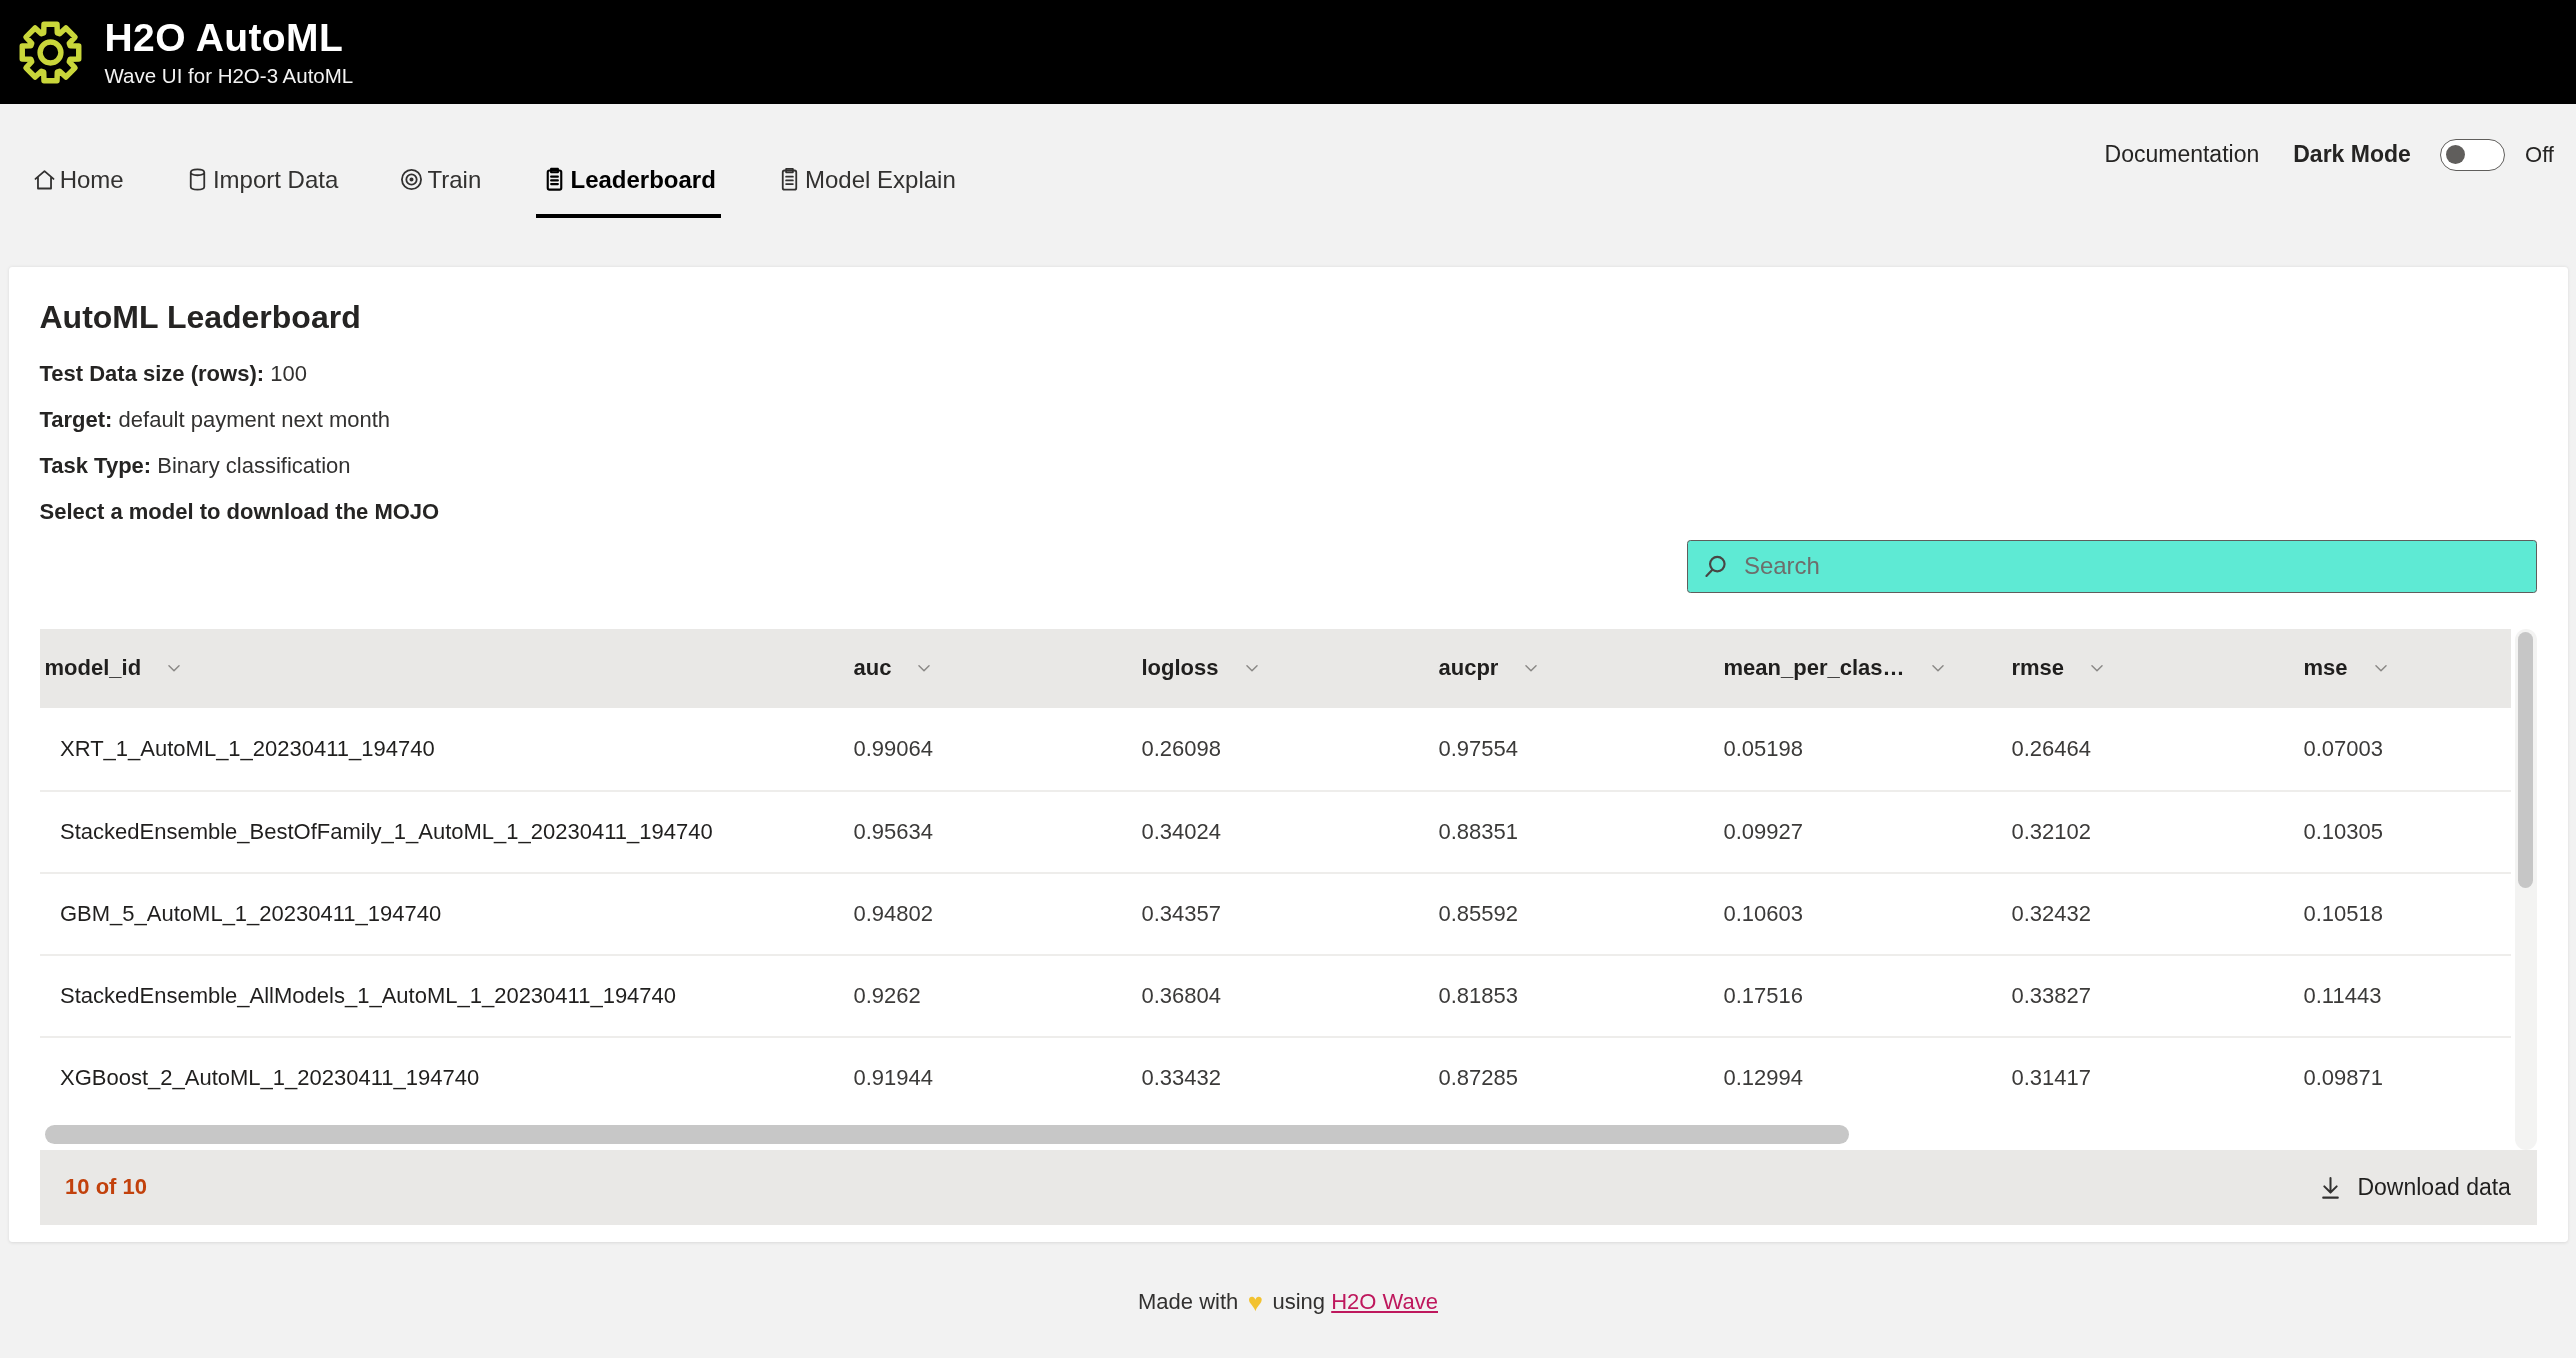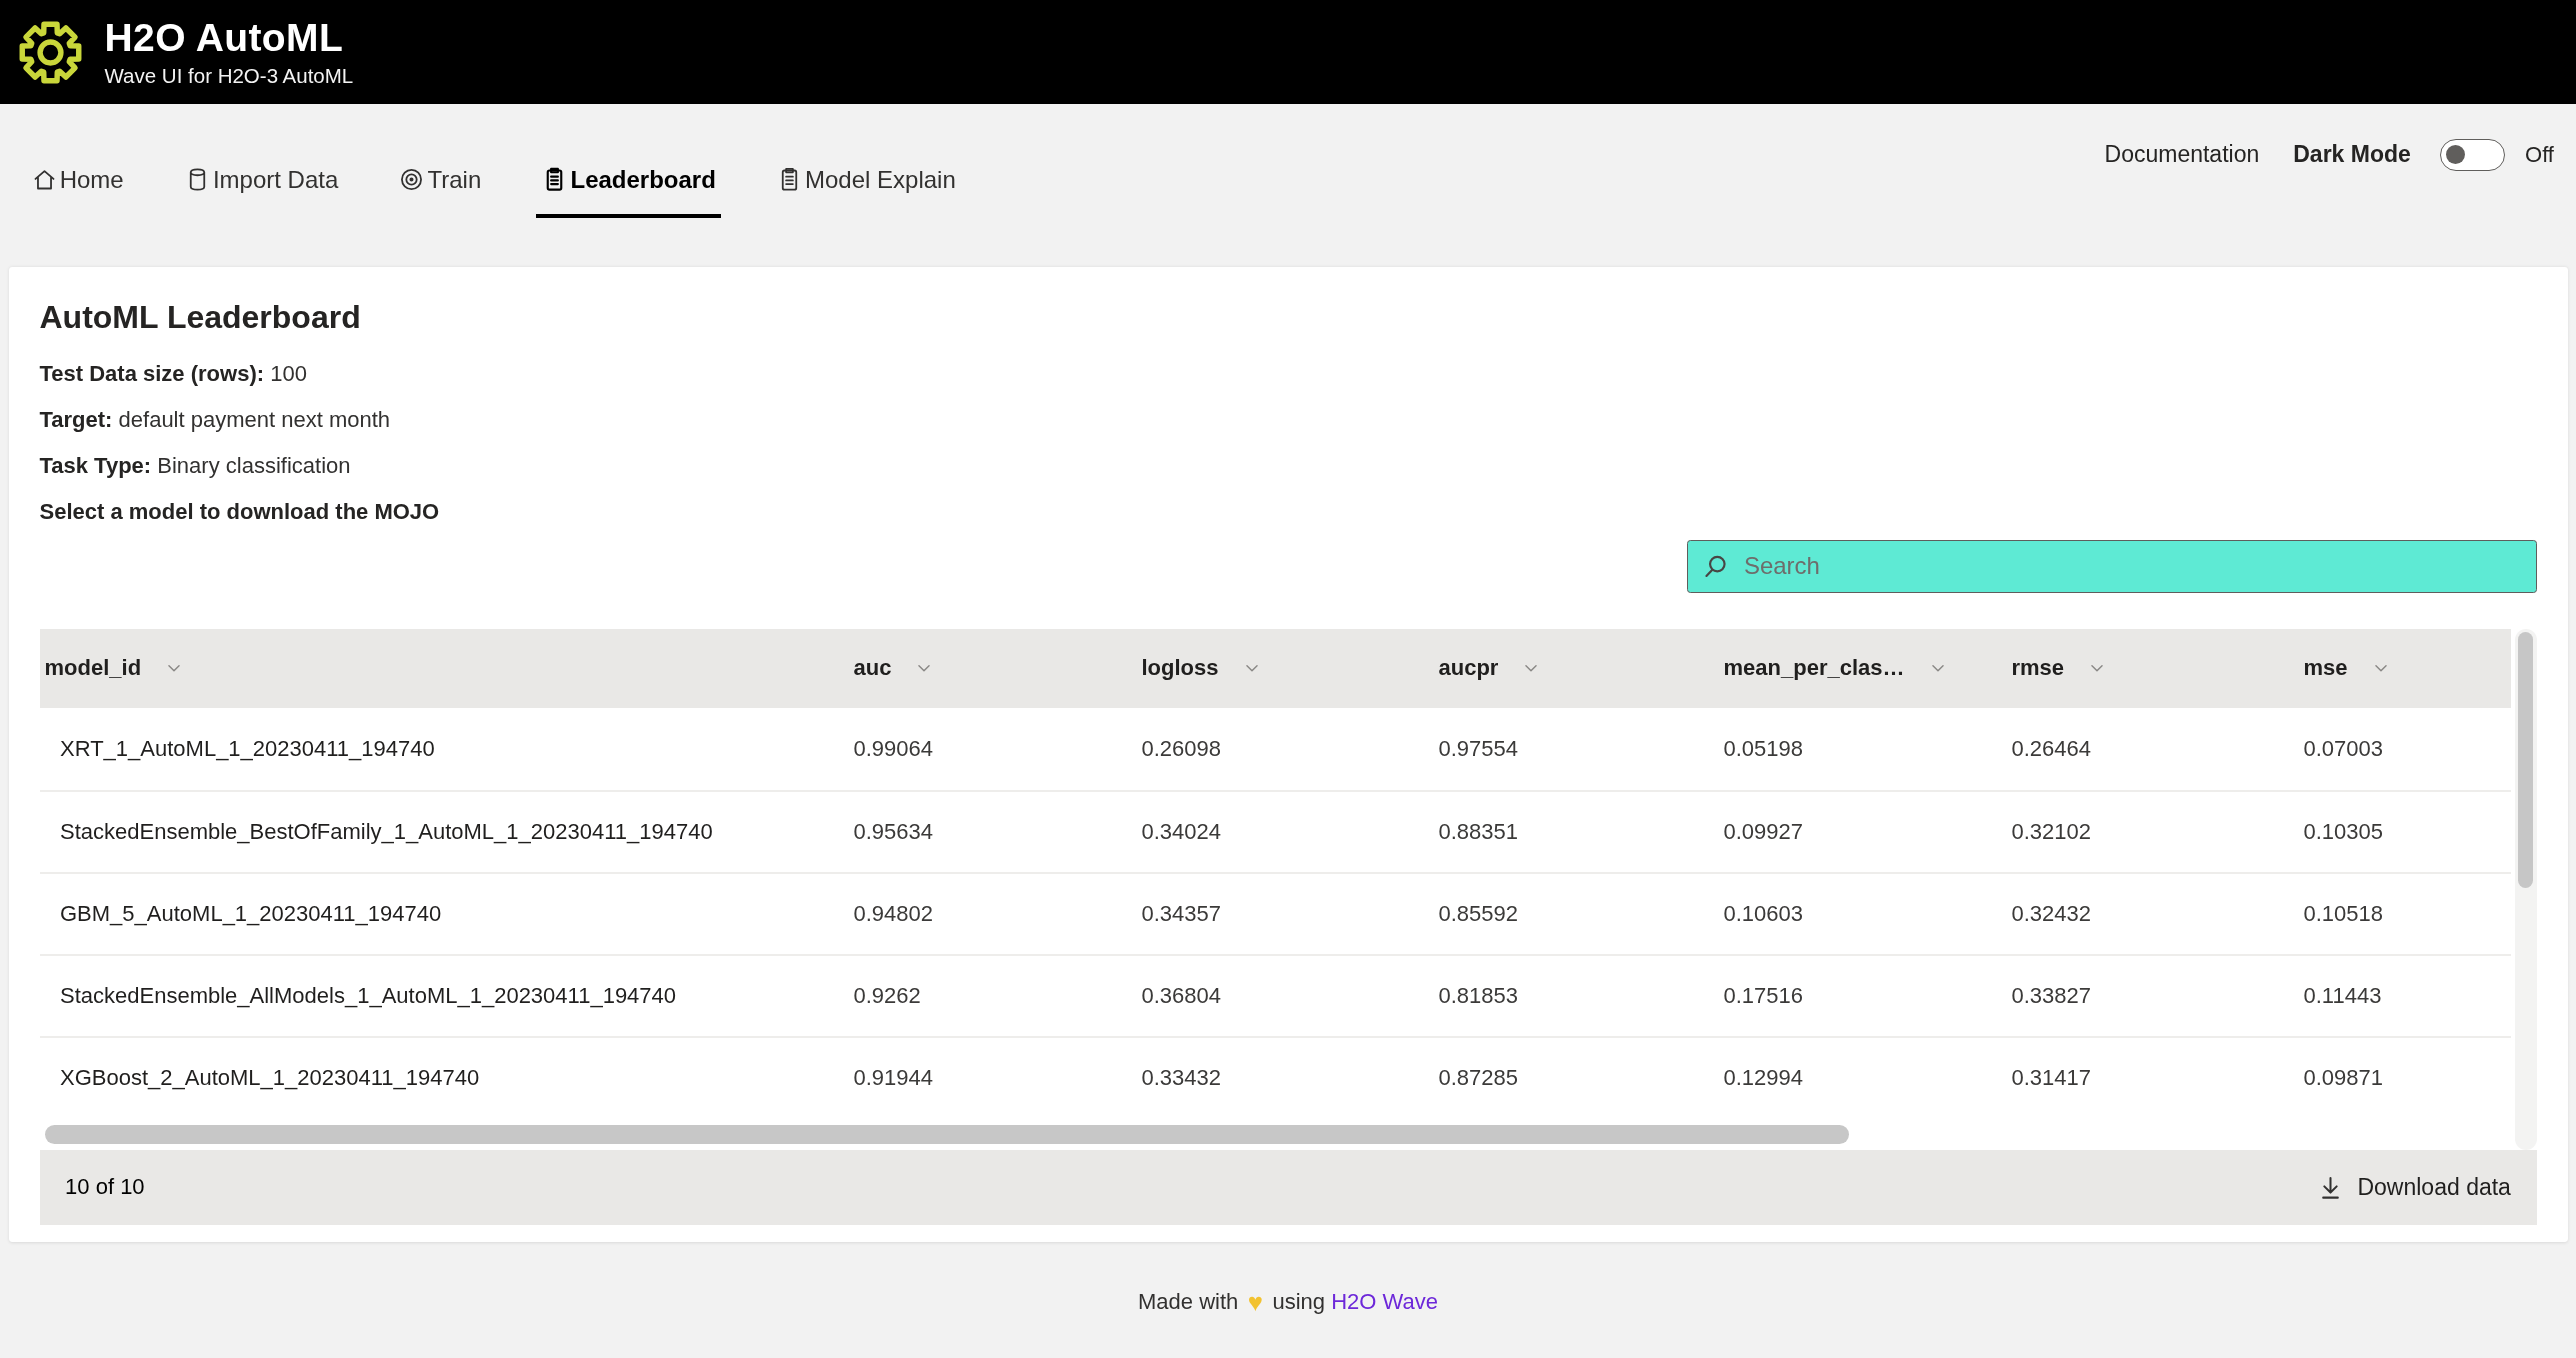--- a/index.html
+++ b/index.html
@@ -51,27 +51,27 @@
   .th svg { width:22px; height:22px; stroke:#8a8886; fill:none; stroke-width:1.6; stroke-linecap:round; stroke-linejoin:round; flex:0 0 auto; }
   .tr { height:82px; background:#fff; cursor:pointer; }
   .tr + .tr { border-top:2.6px solid #eeedeb; }
   .td { font-size:22px; color:#3b3a39; white-space:nowrap; overflow:hidden; text-overflow:ellipsis; }
   .td.model { color:#201f1e; padding-left:20.5px; }
   .hscroll { height:32px; position:relative; background:#fff; }
   .hscroll .thumb { position:absolute; left:5.1px; top:6.8px; height:19px; width:73%; background:#c7c7c7; border-radius:9.4px; }
   .vscroll { position:absolute; top:0; right:0; width:22px; height:521px; background:#f3f3f2; border-radius:11px; }
   .vscroll .thumb { position:absolute; top:3.4px; left:3.4px; width:15.4px; height:256px; background:#c6c6c6; border-radius:7.7px; }
   .tfoot { height:75px; background:#e9e8e6; display:flex; align-items:center; justify-content:space-between; padding:0 25.6px; }
-  .row-count { font-size:22px; font-weight:400; color:#000000; }
+  .row-count { font-size:22px; font-weight:700; color:#c2410c; }
   .download-btn { display:flex; align-items:center; gap:13.7px; font-size:23px; color:#201f1e; cursor:pointer; }
   .download-btn svg { width:27px; height:27px; stroke:#323130; fill:none; stroke-width:1.8; stroke-linecap:round; stroke-linejoin:round; }
   
   .page-footer { margin-top:46px; text-align:center; font-size:22px; color:#323130; }
   .heart { color:#f2c230; font-size:25.6px; vertical-align:-1.7px; padding:0 3.4px; }
-  .wave-link { color:#6d28d9; cursor:pointer; }
+  .wave-link { color:#be185d; text-decoration:underline; cursor:pointer; }
 </style>
 </head>
 <body>
 
 <header class="topbar">
   <svg class="logo-svg" viewBox="0 0 74 74">
     <polygon points="68.2,29.8 68.2,44.2 58.7,44.5 57.7,47.1 64.1,54.0 54.0,64.1 47.1,57.7 44.5,58.7 44.2,68.2 29.8,68.2 29.5,58.7 26.9,57.7 20.0,64.1 9.9,54.0 16.3,47.1 15.3,44.5 5.8,44.2 5.8,29.8 15.3,29.5 16.3,26.9 9.9,20.0 20.0,9.9 26.9,16.3 29.5,15.3 29.8,5.8 44.2,5.8 44.5,15.3 47.1,16.3 54.0,9.9 64.1,20.0 57.7,26.9 58.7,29.5" stroke="#c9d63a" stroke-width="6" stroke-linejoin="round" fill="none"></polygon>
     <circle cx="37" cy="37" r="11.5" stroke="#c9d63a" stroke-width="6" fill="none"></circle>
   </svg>
   <div class="title-block">

